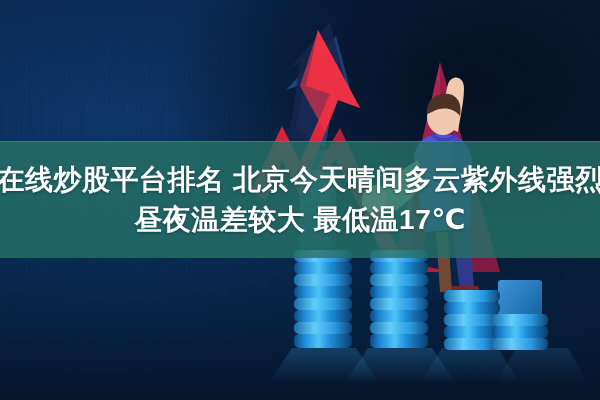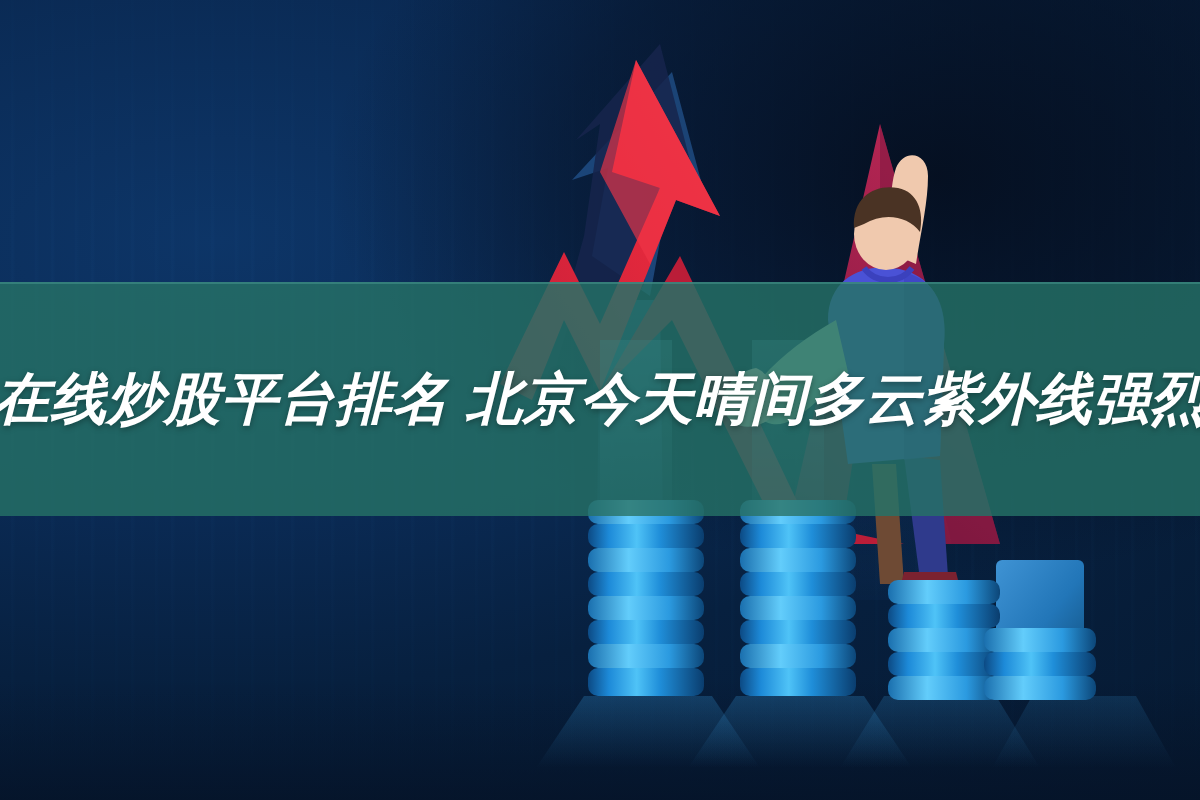--- a/index.html
+++ b/index.html
@@ -7,21 +7,20 @@
     padding: 0;
     background: #0a1628;
   }
   #stage {
     position: relative;
     width: 600px;
     height: 400px;
     overflow: hidden;
     font-family: "Liberation Sans", "DejaVu Sans", sans-serif;
     background: #0c4a6e;
-    font-style: italic;
   }
 
   
   .bg-base {
     position: absolute;
     inset: 0;
     background:
       radial-gradient(120% 90% at 18% 30%, #0d3567 0%, #0a2a54 38%, #07203f 62%, #061a33 100%);
   }
   .bg-dark-right {
@@ -244,15 +243,16 @@
       </g>
     </g>
   </svg>
 
   <div class="band">
     <div class="band-top-line"></div>
   </div>
 
   <div class="headline">
     <div class="line line-1">在线炒股平台排名 北京今天晴间多云紫外线强烈</div>
+    <div class="line line-2">昼夜温差较大 最低温17℃</div>
   </div>
 
 </div>
 
 </body></html>

